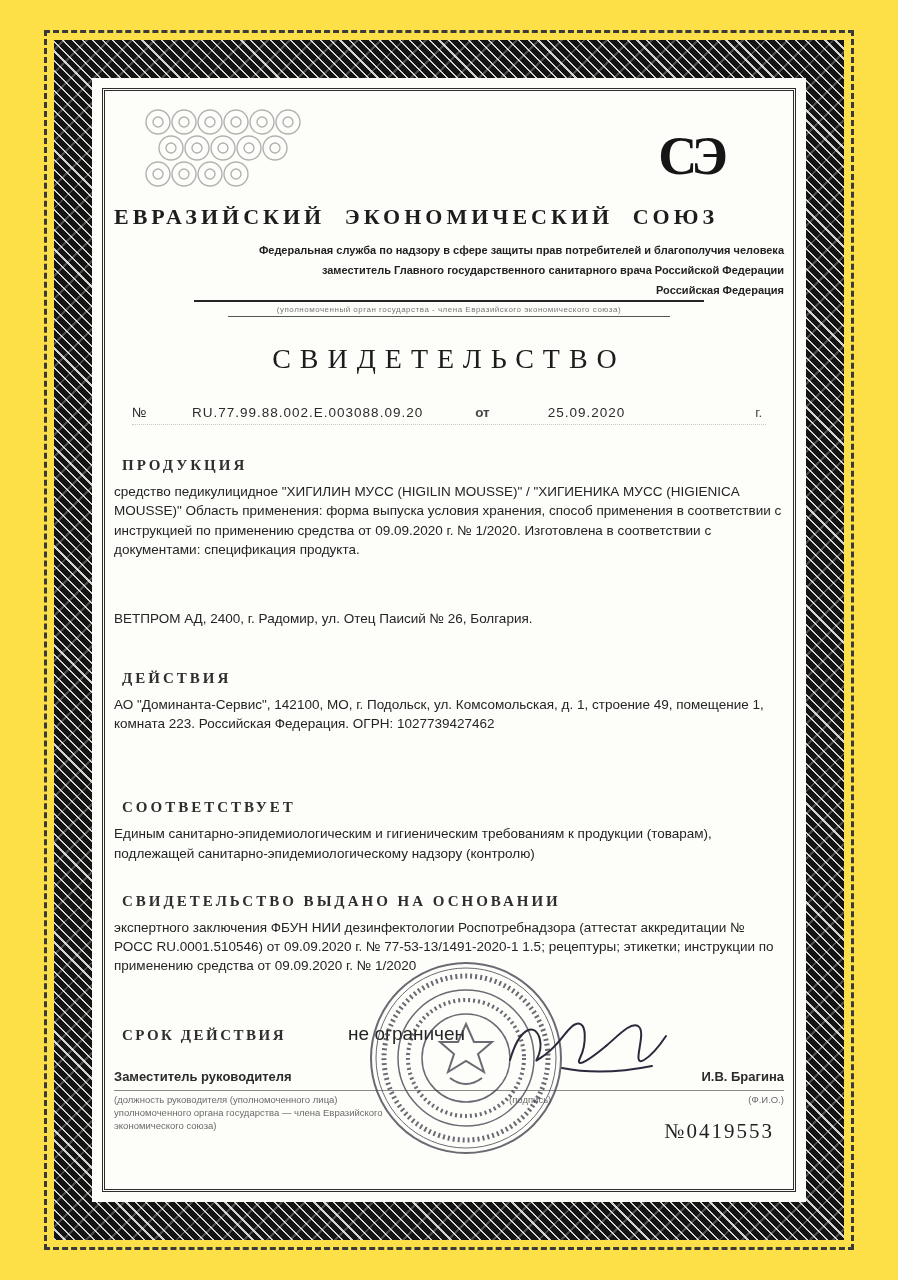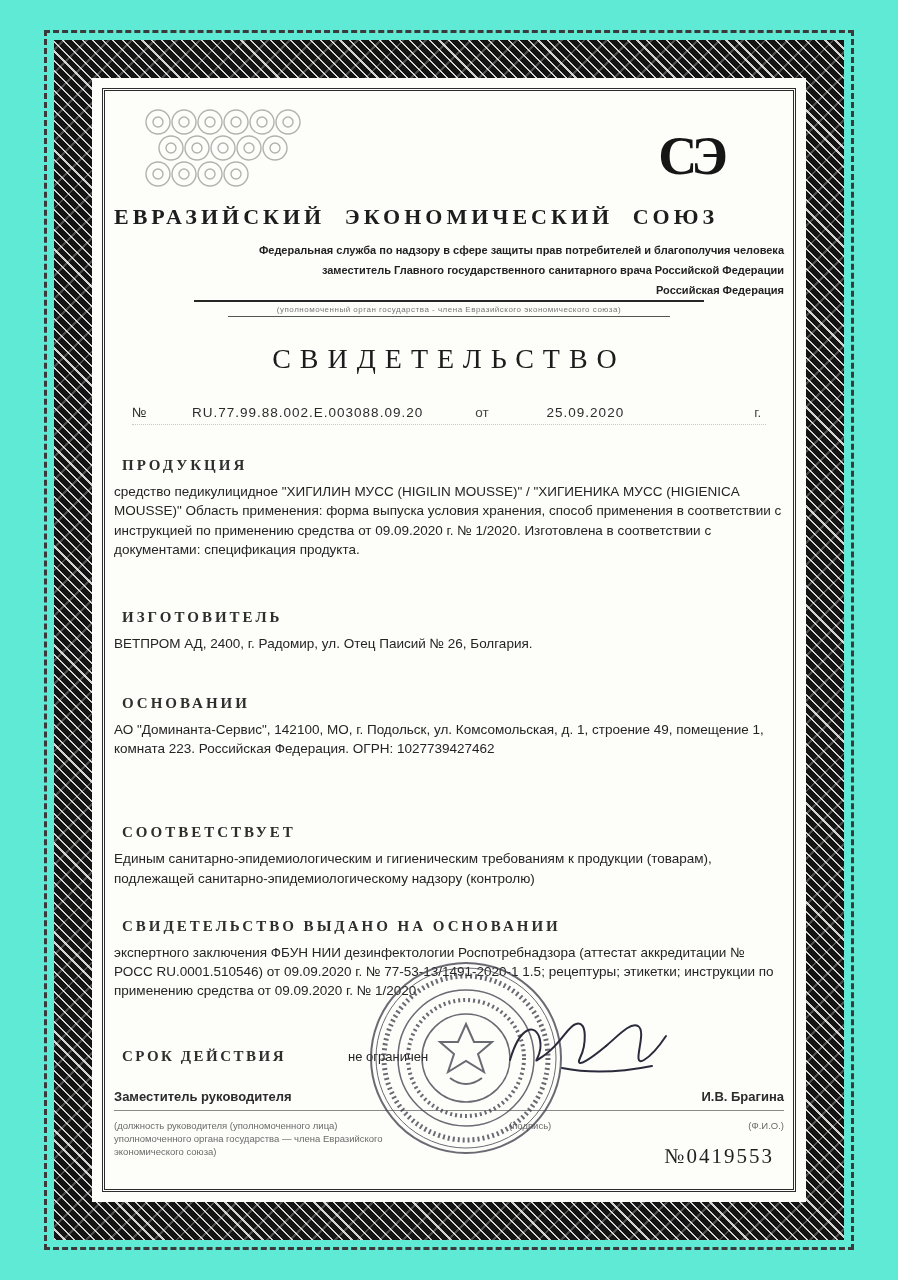--- a/index.html
+++ b/index.html
@@ -1,19 +1,19 @@
 <!DOCTYPE html>
 <html><head>
 <meta charset="utf-8">
 <style>
   html,body{margin:0;padding:0;background:#ffffff;}
   .page{
     position:relative;
     width:898px;height:1280px;
-    background:#5eead4;
+    background:#fde047;
     overflow:hidden;
     font-family:"Liberation Sans",sans-serif;
     color:#2b2b2b;
   }
   
   .frame-zig{
     position:absolute;inset:30px 44px;
     border:3px dashed #3a3a3a;
     pointer-events:none;
   }
@@ -90,21 +90,21 @@
   .reg-row{
     margin:30px 18px 0 18px;
     display:flex;
     align-items:baseline;
     font-size:13.5px;
     border-bottom:1px dotted #c9c9c2;
     padding-bottom:4px;
   }
   .reg-row .no{width:60px;}
   .reg-row .num{letter-spacing:1px;}
-  .reg-row .from{margin-left:52px;color:#444;}
+  .reg-row .from{margin-left:52px;color:#444;font-weight:bold;}
   .reg-row .date{margin-left:58px;letter-spacing:1px;}
   .reg-row .yr{margin-left:130px;color:#444;}
 
   .block{margin:0;}
   .sec-label{
     font-family:"Liberation Serif",serif;
     font-weight:600;
     font-size:15px;
     letter-spacing:3px;
     color:#2e2e2e;
@@ -121,47 +121,47 @@
   .m-applicant{margin-top:42px;}
   .m-complies{margin-top:66px;}
   .m-basis{margin-top:30px;}
 
   .validity-row{
     margin-top:48px;
     display:flex;
     align-items:baseline;
   }
   .validity-row .sec-label{letter-spacing:2.5px;}
-  .validity-value{margin-left:62px;font-size:13px;color:#242424;}
+  .validity-value{margin-left:62px;font-size:19px;color:#242424;}
 
   .sign-row{
     margin-top:24px;
     display:flex;
     justify-content:space-between;
     align-items:baseline;
     font-size:13px;
     font-weight:600;
     gap:12px;
   }
   .caption-row{
     margin-top:6px;
     border-top:1px solid #8a8a8a;
-    padding-top:9px;
+    padding-top:3px;
     display:flex;
     justify-content:space-between;
     font-size:9.5px;
     color:#6a6a6a;
   }
   .caption-pos{width:300px;line-height:1.35;filter:blur(.2px);}
   .caption-sig{width:90px;text-align:left;}
   .caption-fio{width:90px;text-align:right;}
 
   .doc-number{
     position:absolute;
-    right:10px;bottom:19px;
+    right:10px;bottom:44px;
     font-family:"Liberation Serif",serif;
     font-size:21px;
     letter-spacing:2px;
     color:#1f1f1f;
   }
   .stamp{position:absolute;left:252px;top:858px;opacity:.78;pointer-events:none;}
   .signature{position:absolute;left:388px;top:916px;pointer-events:none;}
 </style>
 </head>
 <body>
@@ -232,26 +232,25 @@
       <span class="date">25.09.2020</span>
       <span class="yr">г.</span>
     </div>
 
     <section class="block m-product">
       <div class="sec-label">ПРОДУКЦИЯ</div>
       <p class="sec-text">средство педикулицидное "ХИГИЛИН МУСС (HIGILIN MOUSSE)" / "ХИГИЕНИКА МУСС (HIGIENICA MOUSSE)"  Область применения: форма выпуска  условия хранения, способ применения в соответствии с инструкцией по применению средства от 09.09.2020 г. № 1/2020. Изготовлена в соответствии с документами: спецификация продукта.</p>
     </section>
 
     <section class="block m-manufacturer">
-      <div class="sec-label">ИЗГОТОВИТЕЛЬ</div>
       <p class="sec-text">ВЕТПРОМ АД, 2400, г. Радомир, ул. Отец Паисий № 26, Болгария.</p>
     </section>
 
     <section class="block m-applicant">
-      <div class="sec-label">ОСНОВАНИИ</div>
+      <div class="sec-label">ДЕЙСТВИЯ</div>
       <p class="sec-text">АО "Доминанта-Сервис", 142100, МО, г. Подольск, ул. Комсомольская, д. 1, строение 49, помещение 1, комната 223. Российская Федерация. ОГРН: 1027739427462</p>
     </section>
 
     <section class="block m-complies">
       <div class="sec-label">СООТВЕТСТВУЕТ</div>
       <p class="sec-text">Единым санитарно-эпидемиологическим и гигиеническим требованиям к продукции (товарам), подлежащей санитарно-эпидемиологическому надзору (контролю)</p>
     </section>
 
     <section class="block m-basis">
       <div class="sec-label">СВИДЕТЕЛЬСТВО ВЫДАНО НА ОСНОВАНИИ</div>

